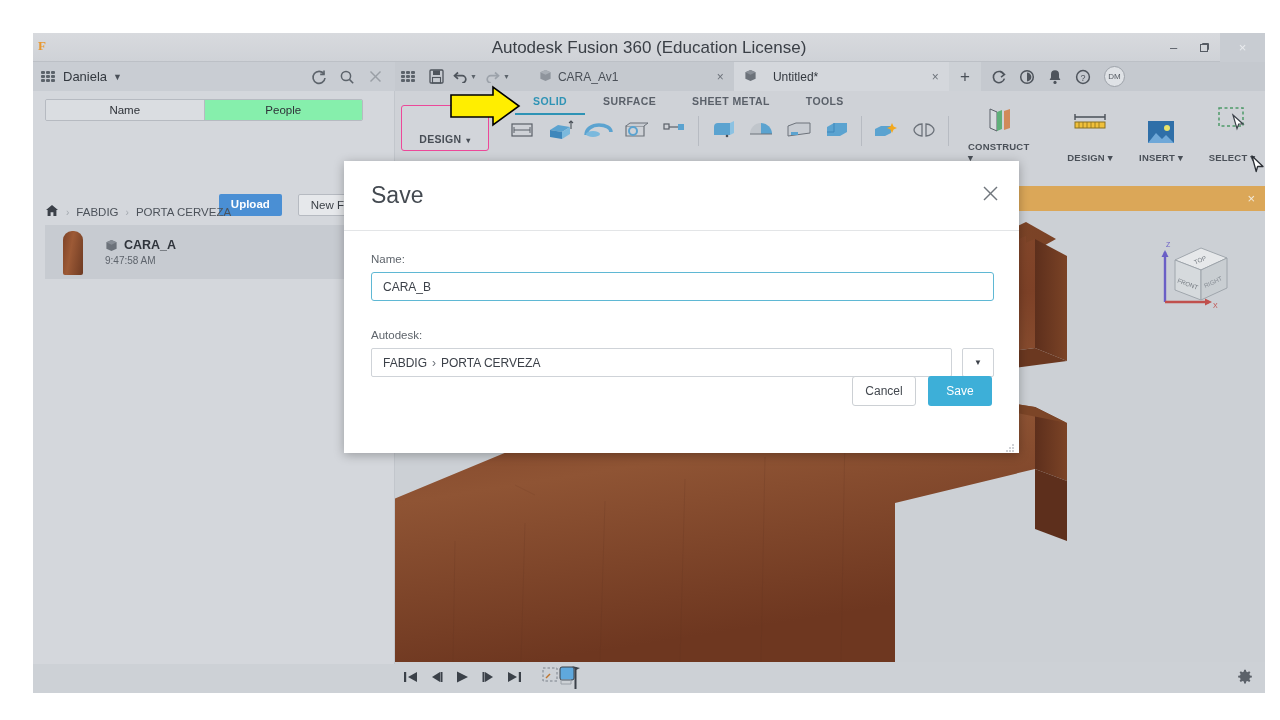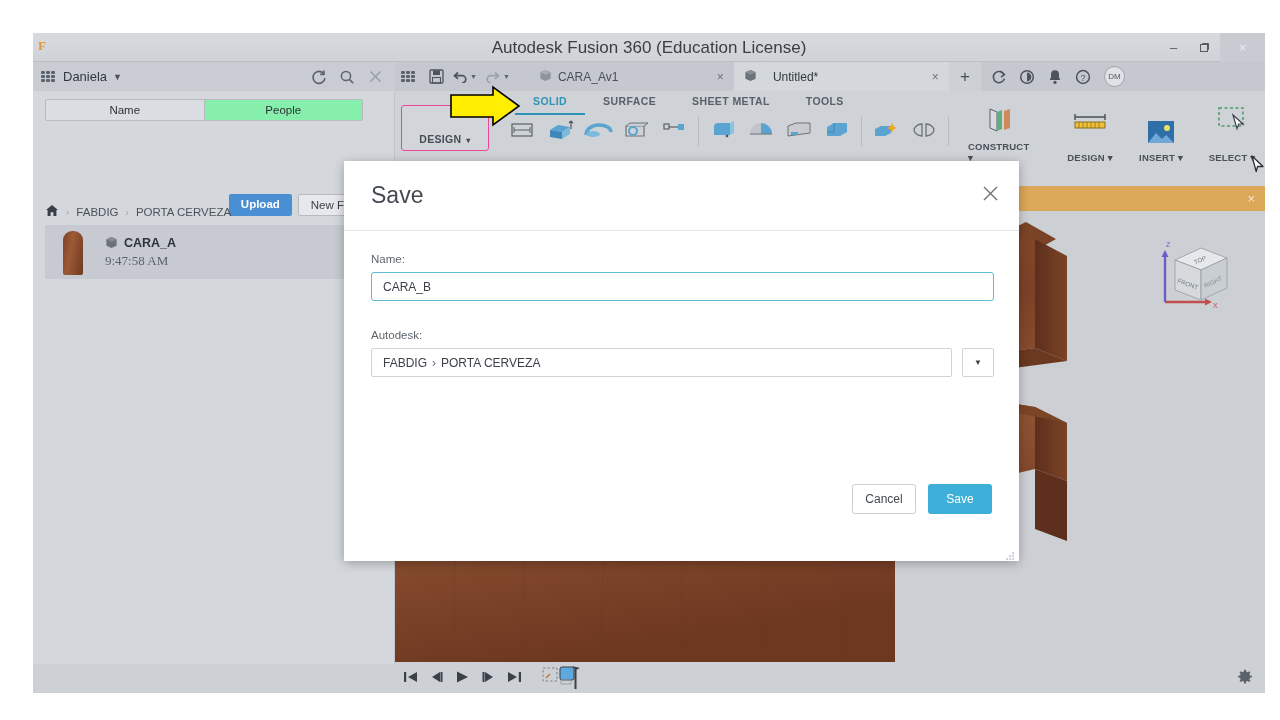--- a/index.html
+++ b/index.html
@@ -63,21 +63,21 @@
   }
   .dp-tabs {
     position: absolute; left: 12px; top: 37px; width: 318px; height: 22px;
     display: flex; border: 1px solid #b6bac1; border-radius: 2px; overflow: hidden;
   }
   .dp-tab {
     flex: 1; display: flex; align-items: center; justify-content: center;
     font-size: 11.5px; color: #2e3238; background: #dadde1;
   }
   .dp-tab + .dp-tab { border-left: 1px solid #b6bac1; background: #86efac; }
-  .dp-btnrow { position: absolute; right: 28px; top: 132px; display: flex; gap: 6px; }
+  .dp-btnrow { position: absolute; right: 28px; top: 132px; display: flex; gap: 16px; }
   .dp-upload {
     background: #4a8fd4; color: #fff; font-size: 11.5px; font-weight: bold;
     padding: 4px 12px; border-radius: 2px;
   }
   .dp-newfolder {
     background: #e6e8eb; color: #3a3f46; font-size: 11.5px;
     padding: 4px 12px; border-radius: 2px; border: 1px solid #b6bac1;
   }
   .dp-crumbs {
     position: absolute; left: 12px; top: 142px;
@@ -97,21 +97,21 @@
     content: ""; position: absolute; left: 10px; top: 3px;
     width: 20px; height: 44px;
     background: linear-gradient(100deg, #7d4227 0%, #9d5a36 40%, #6d3a22 100%);
     border-radius: 9px 9px 2px 2px;
   }
   .dp-itemtext { margin-left: 12px; }
   .dp-itemname {
     font-size: 12.5px; font-weight: bold; color: #2f343b;
     display: flex; align-items: center; gap: 6px;
   }
-  .dp-itemtime { font-size: 13px; color: #5e646c; margin-top: 3px; font-family: Liberation Serif, serif; }
+  .dp-itemtime { font-size: 10px; color: #5e646c; margin-top: 3px; }
   .cube-glyph { display: inline-block; width: 13px; height: 13px; }
 
   
   .main {
     position: absolute; left: 362px; top: 29px; width: 870px; height: 631px;
     background: #cfd2d7;
   }
   .apptabbar {
     position: absolute; left: 0; top: 0; width: 870px; height: 29px;
     background: #c5c9cf; display: flex; align-items: center;
@@ -228,21 +228,21 @@
     background: #cdd1d6;
   }
   .playbar {
     position: absolute; left: 370px; top: 631px; height: 29px;
     display: flex; align-items: center; gap: 11px; color: #3b4149; font-size: 13px;
   }
   .gear-br { position: absolute; right: 12px; top: 636px; color: #5c626a; font-size: 15px; }
 
   
   .overlay-dialog {
-    position: absolute; left: 311px; top: 128px; width: 675px; height: 400px;
+    position: absolute; left: 311px; top: 128px; width: 675px; height: 292px;
     background: #ffffff; box-shadow: 0 2px 10px rgba(0,0,0,.28);
     z-index: 50;
   }
   .dlg-head {
     position: absolute; left: 0; top: 0; width: 675px; height: 70px;
     border-bottom: 1px solid #e3e5e7; display: flex; align-items: center;
   }
   .dlg-title { margin-left: 27px; font-size: 23px; color: #444a51; font-weight: normal; }
   .dlg-close { position: absolute; right: 20px; top: 24px; font-size: 19px; color: #70767d; }
   .dlg-body { position: absolute; left: 27px; top: 92px; width: 623px; }

